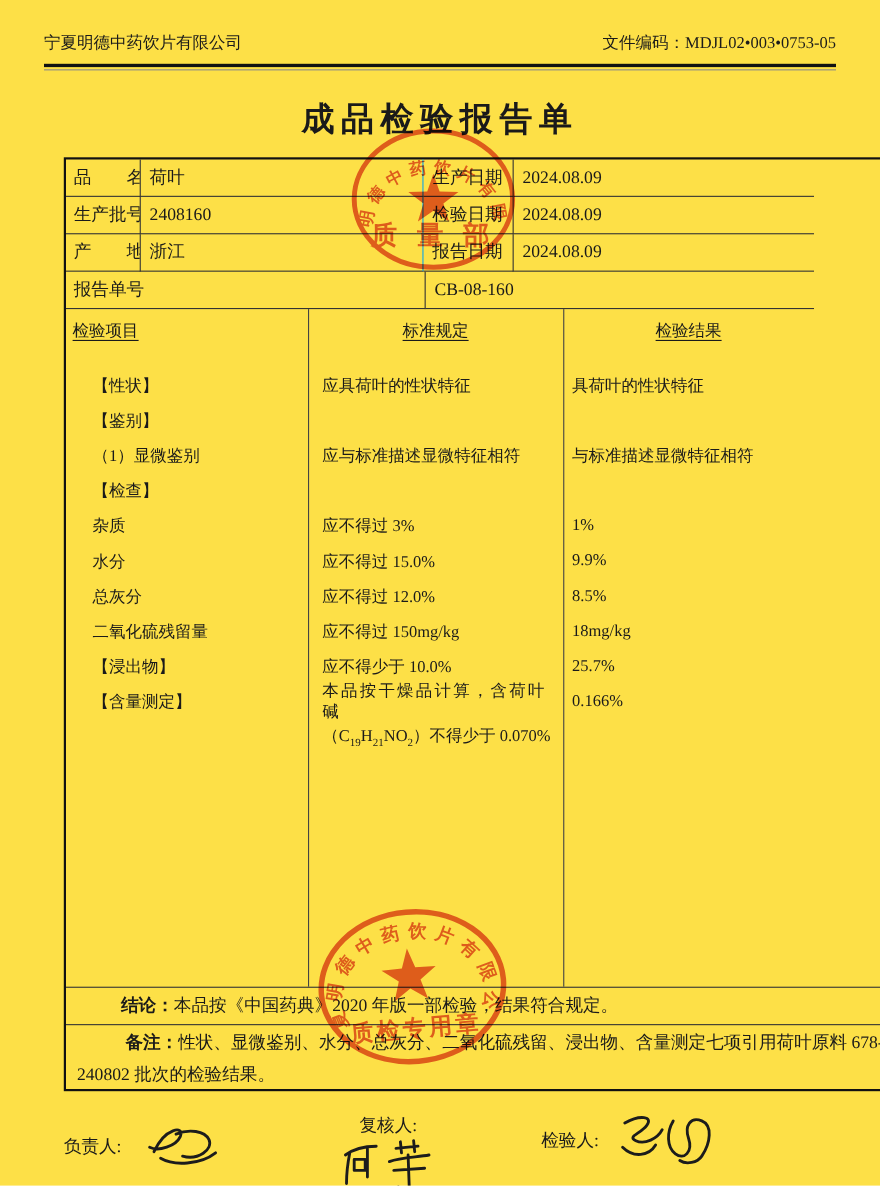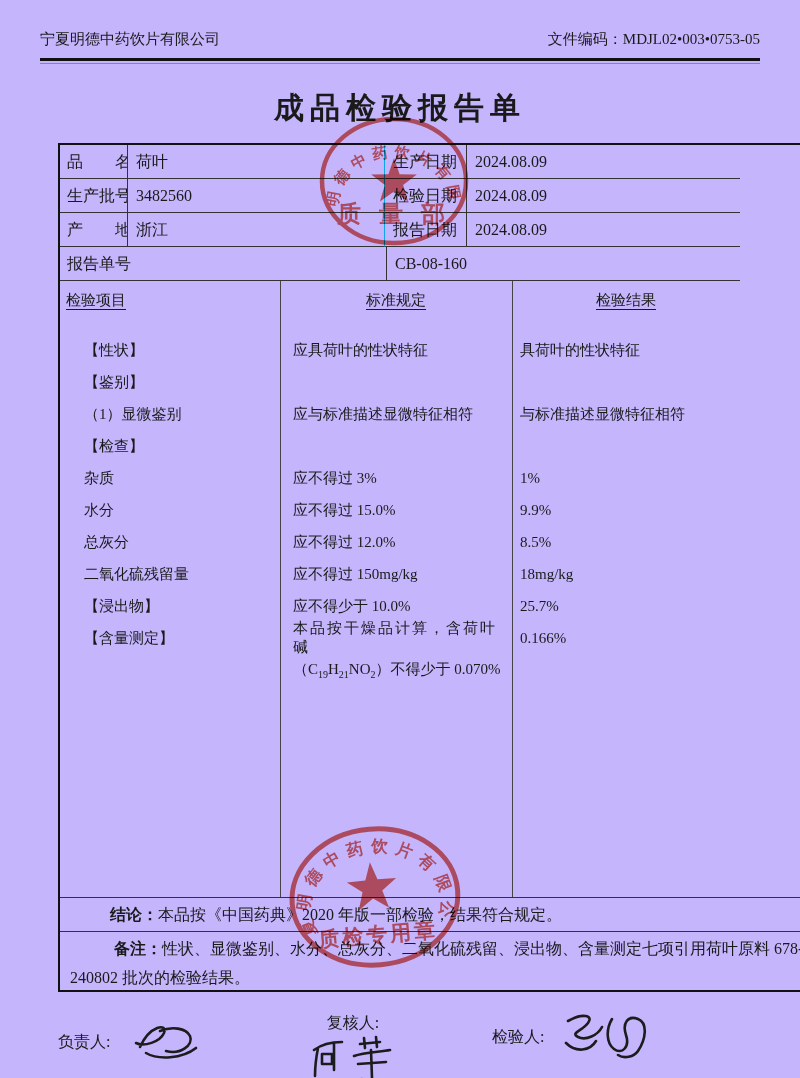--- a/index.html
+++ b/index.html
@@ -1,19 +1,19 @@
 <!DOCTYPE html>
 <html><head>
 <meta charset="utf-8">
 <style>
   * { margin:0; padding:0; box-sizing:border-box; }
   html,body { background:#ffffff; }
   body { width:800px; height:1078px; position:relative;
          font-family:"Liberation Serif","DejaVu Serif",serif; color:#1a1a1a; }
-  .page { position:absolute; inset:0; background:#c4b5fd; overflow:hidden; }
+  .page { position:absolute; inset:0; background:#fde047; overflow:hidden; }
 
   
   .doc-header { position:absolute; left:40px; right:40px; top:30px;
                 display:flex; justify-content:space-between; font-size:15px; }
   .rule { position:absolute; left:40px; right:40px; top:58px; height:6px;
           border-top:3px solid #111; border-bottom:1px solid #8a8a8a; }
 
   .doc-title { position:absolute; left:0; right:0; top:88px; text-align:center;
                font-size:30px; font-weight:bold; letter-spacing:6px; }
 
@@ -85,21 +85,21 @@
 
   <div class="report-table">
 
     <div class="info-grid">
       <div class="cell lbl">品　　名</div>
       <div class="cell val">荷叶</div>
       <div class="cell lbl2">生产日期</div>
       <div class="cell">2024.08.09</div>
 
       <div class="cell lbl">生产批号</div>
-      <div class="cell val">3482560</div>
+      <div class="cell val">2408160</div>
       <div class="cell lbl2">检验日期</div>
       <div class="cell">2024.08.09</div>
 
       <div class="cell lbl">产　　地</div>
       <div class="cell val">浙江</div>
       <div class="cell lbl2">报告日期</div>
       <div class="cell">2024.08.09</div>
     </div>
 
     <div class="rn-row">

